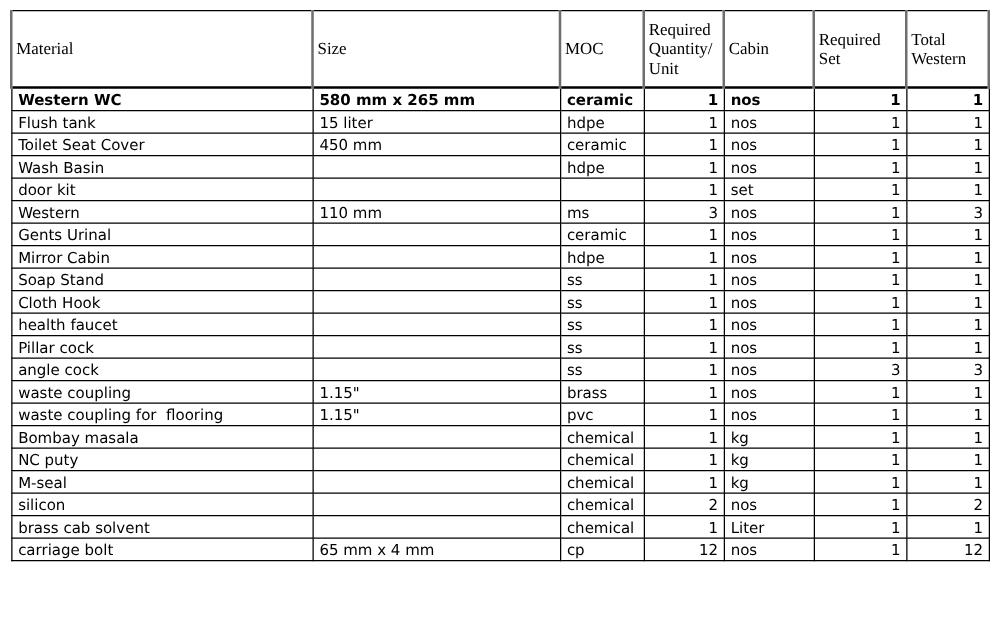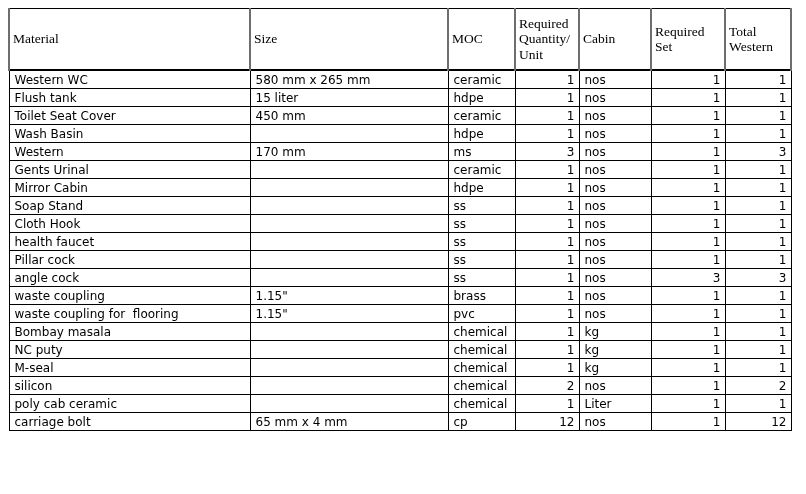--- a/index.html
+++ b/index.html
@@ -45,20 +45,21 @@
     color: #000000;
     border: 1px solid #000000;
     padding: 1px 3px 1px 5px;
     height: 15px;
     vertical-align: middle;
     white-space: pre;
     overflow: hidden;
   }
   table.grid tbody tr:first-child td {
     border-top: 2px solid #000000;
+    font-weight: bold;
   }
   table.grid td.num {
     text-align: right;
     padding-right: 4px;
     padding-left: 2px;
   }
 </style>
 </head>
 <body>
 
@@ -115,22 +116,31 @@
         <tr>
     <td>Wash Basin</td>
     <td></td>
     <td>hdpe</td>
     <td class="num">1</td>
     <td>nos</td>
     <td class="num">1</td>
     <td class="num">1</td>
   </tr>
         <tr>
+    <td>door kit</td>
+    <td></td>
+    <td></td>
+    <td class="num">1</td>
+    <td>set</td>
+    <td class="num">1</td>
+    <td class="num">1</td>
+  </tr>
+        <tr>
     <td>Western</td>
-    <td>170 mm</td>
+    <td>110 mm</td>
     <td>ms</td>
     <td class="num">3</td>
     <td>nos</td>
     <td class="num">1</td>
     <td class="num">3</td>
   </tr>
         <tr>
     <td>Gents Urinal</td>
     <td></td>
     <td>ceramic</td>
@@ -241,21 +251,21 @@
         <tr>
     <td>silicon</td>
     <td></td>
     <td>chemical</td>
     <td class="num">2</td>
     <td>nos</td>
     <td class="num">1</td>
     <td class="num">2</td>
   </tr>
         <tr>
-    <td>poly cab ceramic</td>
+    <td>brass cab solvent</td>
     <td></td>
     <td>chemical</td>
     <td class="num">1</td>
     <td>Liter</td>
     <td class="num">1</td>
     <td class="num">1</td>
   </tr>
         <tr>
     <td>carriage bolt</td>
     <td>65 mm x 4 mm</td>

